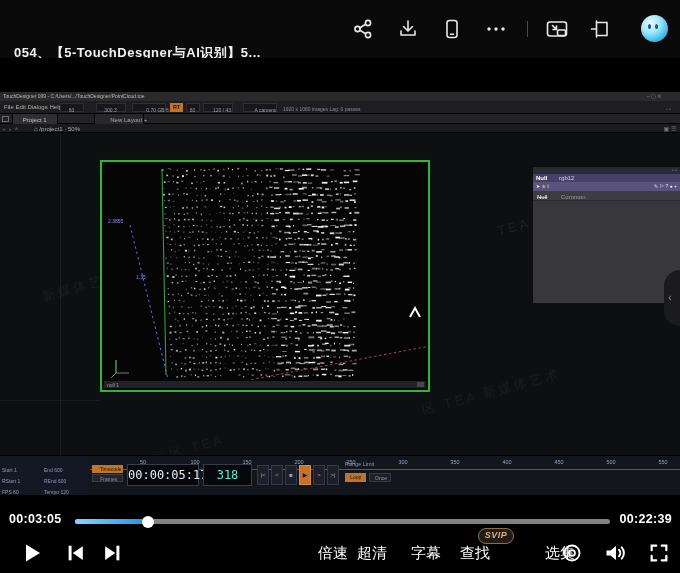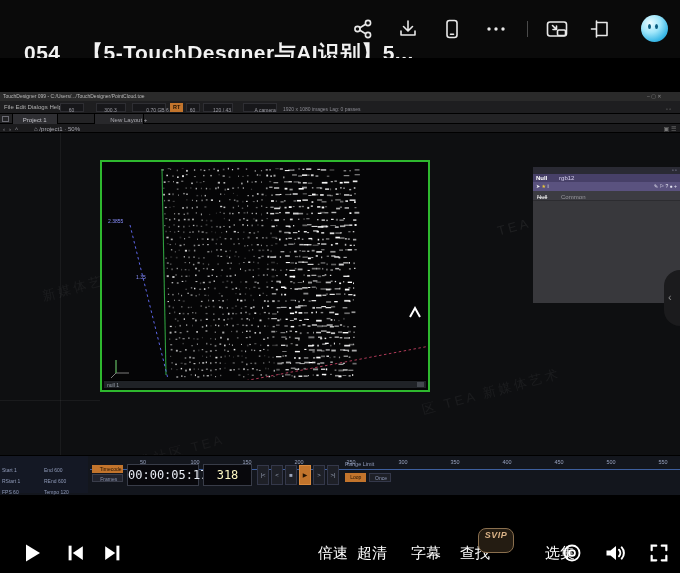--- a/index.html
+++ b/index.html
@@ -2,21 +2,21 @@
 <html><head>
 <meta charset="utf-8">
 <style>
   * { margin:0; padding:0; box-sizing:border-box; }
   html,body { background:#000; }
   body { font-family:"Liberation Sans", sans-serif; }
   .stage { position:relative; width:680px; height:573px; background:#000; overflow:hidden; }
 
   
   .hdr { position:absolute; left:0; top:0; width:680px; height:58px; background:#0a0a0a; }
-  .hdr-title { position:absolute; left:24px; top:0; line-height:58px; font-size:21px; font-weight:600; color:#f2f2f2; letter-spacing:.5px; white-space:nowrap;margin-top:24px; }
+  .hdr-title { position:absolute; left:14px; top:0; line-height:58px; font-size:13px; font-weight:600; color:#f2f2f2; letter-spacing:.5px; white-space:nowrap;margin-top:24px; }
   .hdr-actions { position:absolute; right:0; top:0; height:58px; }
   .hbtn { position:absolute; top:17px; width:24px; height:24px; background:none; border:none; cursor:pointer; padding:0; }
   .hbtn svg { width:24px; height:24px; display:block; }
   .hdr-divider { position:absolute; top:21px; width:1px; height:16px; background:#4a4a4a; }
   .avatar { position:absolute; top:15px; width:27px; height:27px; border-radius:50%;
             background:radial-gradient(circle at 35% 30%, #eafbff, #9fe6fa 38%, #39b7e6 72%, #1887ba); border:none; cursor:pointer; }
   .avatar::after { content:""; position:absolute; left:7px; top:9px; width:3px; height:5px; border-radius:50%; background:#0b5d80; box-shadow:7px 0 0 #0b5d80; }
 
   
   .video-area { position:absolute; left:0; top:58px; width:680px; height:447px; background:#000; }
@@ -78,21 +78,21 @@
   .td-timeline { position:absolute; left:0; top:363px; width:680px; height:40px; background:#13161d; border-top:1px solid #000; }
   .ruler-num { position:absolute; top:1px; width:30px; text-align:center; color:#97a1bd; }
   .tl-blueline { position:absolute; left:90px; top:13px; width:590px; height:1px; background:#3d5f9e; }
   .tl-fields { position:absolute; left:0; top:0; width:88px; height:37px; background:#141824; color:#8f9ab8; }
   .tl-row { position:absolute; left:2px; width:86px; height:8px; }
   .tl-row .c2 { position:absolute; left:42px; top:0; }
   .badge-or { position:absolute; left:92px; top:9px; width:31px; height:8px; background:#c2742c; color:#241303; text-align:center; }
   .badge-dk { position:absolute; left:92px; top:18px; width:31px; height:8px; background:#22242e; border:1px solid #3a3d4a; color:#8a93ad; text-align:center; }
   .badge-or .t5, .badge-dk .t5 { transform-origin:50% 50%; display:block; margin-top:-1px; }
   .time-box { position:absolute; left:127px; top:8px; width:72px; height:22px; background:#08080c; border:1px solid #383c48; color:#e8ecf5; font-family:"DejaVu Sans Mono", monospace; font-size:12px; line-height:20px; text-align:center; }
-  .frame-box { position:absolute; left:203px; top:8px; width:49px; height:22px; background:#08080c; border:1px solid #383c48; color:#fef9c3; font-family:"DejaVu Sans Mono", monospace; font-size:12px; line-height:20px; text-align:center; }
+  .frame-box { position:absolute; left:203px; top:8px; width:49px; height:22px; background:#08080c; border:1px solid #383c48; color:#5eead4; font-family:"DejaVu Sans Mono", monospace; font-size:12px; line-height:20px; text-align:center; }
   .transport { position:absolute; left:257px; top:9px; height:20px; }
   .tbtn { position:absolute; top:0; width:12px; height:20px; background:#1e2027; border:1px solid #34384a; color:#9aa3b8; font-size:6px; line-height:18px; text-align:center; padding:0; cursor:pointer; }
   .tbtn.orange { background:#c2742c; border-color:#d98a3e; color:#241303; }
   .range-lbl { position:absolute; left:345px; top:3px; color:#8f9ab8; }
   .pill-or { position:absolute; left:345px; top:17px; width:21px; height:9px; background:#c2742c; color:#241303; text-align:center; border:none; padding:0; cursor:pointer; }
   .pill-dk { position:absolute; left:369px; top:17px; width:22px; height:9px; background:#1e2027; border:1px solid #34384a; color:#8f9ab8; text-align:center; padding:0; cursor:pointer; }
   .pill-or .t5, .pill-dk .t5 { transform-origin:50% 50%; display:block; margin-top:-1px; }
 
   .drawer-handle { position:absolute; right:0; top:212px; width:16px; height:56px; background:#1b1b1d; border:none; border-radius:28px 0 0 28px; cursor:pointer; }
   .drawer-handle span { position:absolute; left:4px; top:21px; color:#8a8a8a; font-size:11px; }
@@ -103,21 +103,21 @@
   .ptime.cur { left:9px; } .ptime.dur { right:8px; }
   .track { position:absolute; left:75px; top:14px; width:535px; height:5px; border-radius:3px; background:#818181; cursor:pointer; }
   .fill { position:absolute; left:0; top:0; height:5px; border-radius:3px; background:linear-gradient(90deg,#86d4ff,#1f8fe8); }
   .handle { position:absolute; top:-3.5px; width:12px; height:12px; border-radius:50%; background:#fff; cursor:pointer; }
 
   
   .controls { position:absolute; left:0; top:533px; width:680px; height:40px; }
   .cbtn { position:absolute; background:none; border:none; cursor:pointer; padding:0; }
   .cbtn svg { display:block; }
   .clabel { position:absolute; top:11px; width:48px; text-align:center; font-size:15px; color:#fff; cursor:pointer; background:none; border:none; padding:0; font-family:"Liberation Sans",sans-serif; }
-  .svip { position:absolute; left:478px; top:-5px; width:36px; height:25px; border:1px solid #8a6f4e; border-radius:8px; background:#241c12; color:#d9b287; font-size:9px; font-weight:bold; font-style:italic; text-align:center; line-height:13px; letter-spacing:.5px; }
+  .svip { position:absolute; left:478px; top:-5px; width:36px; height:16px; border:1px solid #8a6f4e; border-radius:8px; background:#241c12; color:#d9b287; font-size:9px; font-weight:bold; font-style:italic; text-align:center; line-height:13px; letter-spacing:.5px; }
 </style>
 </head>
 <body>
 
 <div class="stage">
 
   <div class="hdr">
     <div class="hdr-title">054、【5-TouchDesgner与AI识别】5...</div>
     <div class="hdr-actions">
       <button class="hbtn" style="left:-329px" aria-label="share">
@@ -1452,20 +1452,28 @@
             <span class="t5">Once</span>
           </button>
       </div>
     </div>
 
     <button class="drawer-handle" aria-label="open side panel">
       <span>‹</span>
     </button>
   </div>
 
+  <div class="progress-row">
+    <span class="ptime cur">00:03:05</span>
+    <div class="track">
+      <div class="fill" id="pfill" style="width: 13.6%;"></div>
+      <div class="handle" id="phandle" style="left: calc(13.6% - 6px);"></div>
+    </div>
+    <span class="ptime dur">00:22:39</span>
+  </div>
 
   <div class="controls">
     <button class="cbtn" style="left:20px;top:8px" aria-label="play">
       <svg width="24" height="24" viewBox="0 0 24 24" fill="#fff">
           <path d="M6 3.5 20 12 6 20.5z"></path>
         </svg>
     </button>
     <button class="cbtn" style="left:64px;top:9px" aria-label="previous">
       <svg width="23" height="22" viewBox="0 0 24 24" fill="#fff">
           <rect x="4.5" y="4" width="3.2" height="16"></rect>

